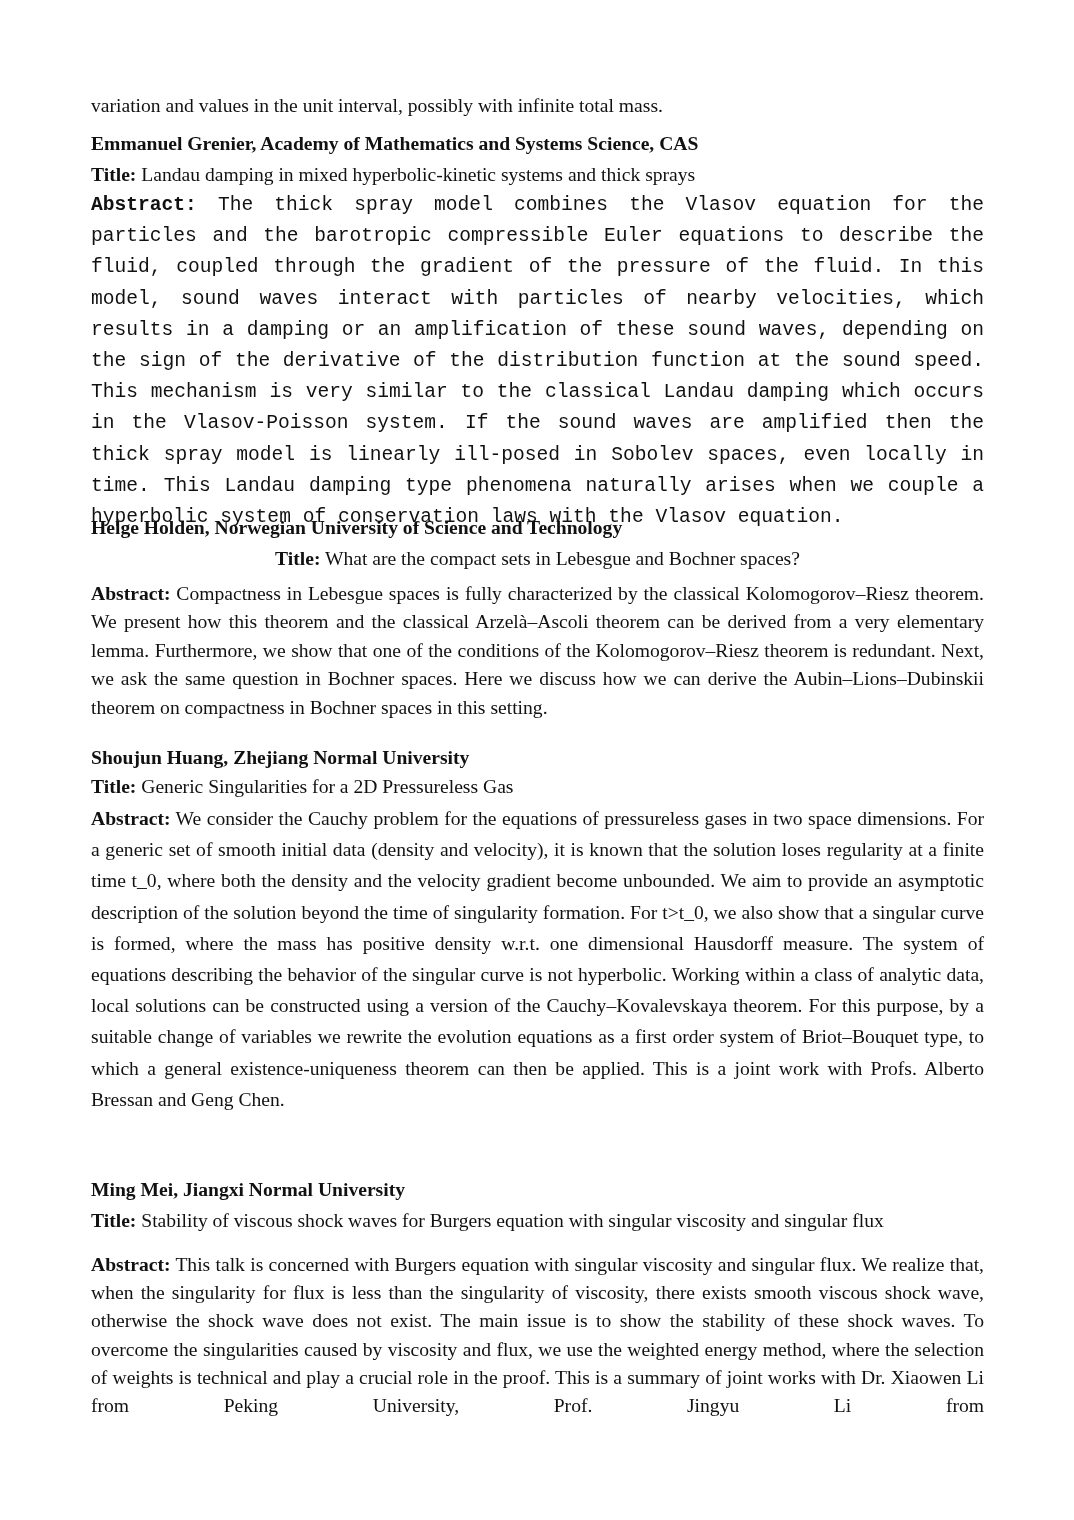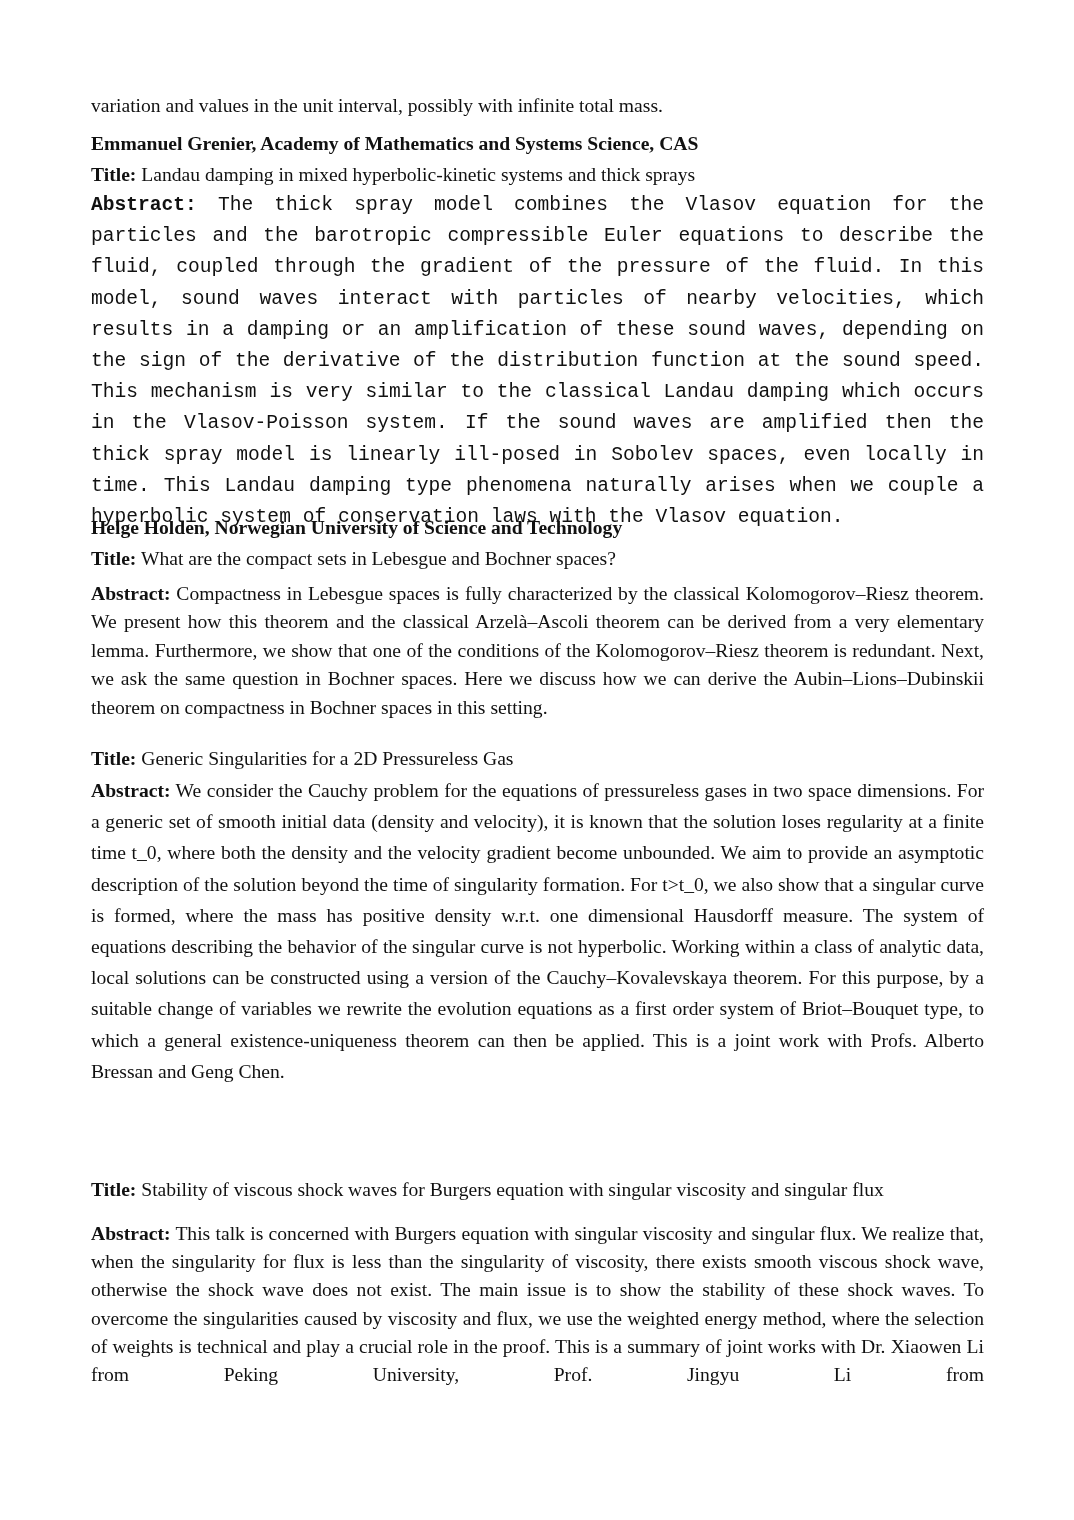--- a/index.html
+++ b/index.html
@@ -27,21 +27,21 @@
 
   #cont { position: absolute; top: 90px; line-height: 31px; }
 
   #sec0 { position: absolute; top: 128px; width: 893px; }
   #sec0 .speaker { line-height: 31px; }
   #sec0 .title { line-height: 31px; }
   #sec0 .abstract { line-height: 31.2px; margin-top: 0px; font-family: Liberation Mono, monospace; }
 
   #sec1 { position: absolute; top: 512px; width: 893px; }
   #sec1 .speaker { line-height: 31px; }
-  #sec1 .title { line-height: 31px; }
+  #sec1 .title { line-height: 31px; text-align: center; }
   #sec1 .abstract { line-height: 28.4px; margin-top: 6px; }
 
   #sec2 { position: absolute; top: 744px; width: 893px; }
   #sec2 .speaker { line-height: 28px; }
   #sec2 .title { line-height: 30px; }
   #sec2 .abstract { line-height: 31.2px; margin-top: 1px; }
 
   #sec3 { position: absolute; top: 1174px; width: 893px; }
   #sec3 .speaker { line-height: 31px; }
   #sec3 .title { line-height: 31px; }
@@ -72,31 +72,33 @@
       <span class="b">Title:</span>
       <span>What are the compact sets in Lebesgue and Bochner spaces?</span>
     </div>
     <p class="para abstract">
       <span class="b">Abstract:</span>
       <span>Compactness in Lebesgue spaces is fully characterized by the classical Kolomogorov–Riesz theorem. We present how this theorem and the classical Arzelà–Ascoli theorem can be derived from a very elementary lemma. Furthermore, we show that one of the conditions of the Kolomogorov–Riesz theorem is redundant. Next, we ask the same question in Bochner spaces. Here we discuss how we can derive the Aubin–Lions–Dubinskii theorem on compactness in Bochner spaces in this setting.</span>
     </p>
   </section>
 
   <section id="sec2">
+    <div class="speaker b">Shoujun Huang, Zhejiang Normal University</div>
     <div class="title">
       <span class="b">Title:</span>
       <span>Generic Singularities for a 2D Pressureless Gas</span>
     </div>
     <p class="para abstract">
       <span class="b">Abstract:</span>
       <span>We consider the Cauchy problem for the equations of pressureless gases in two space dimensions. For a generic set of smooth initial data (density and velocity), it is known that the solution loses regularity at a finite time t_0, where both the density and the velocity gradient become unbounded. We aim to provide an asymptotic description of the solution beyond the time of singularity formation. For t&gt;t_0, we also show that a singular curve is formed, where the mass has positive density w.r.t. one dimensional Hausdorff measure. The system of equations describing the behavior of the singular curve is not hyperbolic. Working within a class of analytic data, local solutions can be constructed using a version of the Cauchy–Kovalevskaya theorem. For this purpose, by a suitable change of variables we rewrite the evolution equations as a first order system of Briot–Bouquet type, to which a general existence-uniqueness theorem can then be applied. This is a joint work with Profs. Alberto Bressan and Geng Chen.</span>
     </p>
   </section>
 
   <section id="sec3">
+    <div class="speaker b">Ming Mei, Jiangxi Normal University</div>
     <div class="title">
       <span class="b">Title:</span>
       <span>Stability of viscous shock waves for Burgers equation with singular viscosity and singular flux</span>
     </div>
     <p class="para abstract last-line-just">
       <span class="b">Abstract:</span>
       <span>This talk is concerned with Burgers equation with singular viscosity and singular flux. We realize that, when the singularity for flux is less than the singularity of viscosity, there exists smooth viscous shock wave, otherwise the shock wave does not exist. The main issue is to show the stability of these shock waves. To overcome the singularities caused by viscosity and flux, we use the weighted energy method, where the selection of weights is technical and play a crucial role in the proof. This is a summary of joint works with Dr. Xiaowen Li from Peking University, Prof. Jingyu Li from</span>
     </p>
   </section>
 

